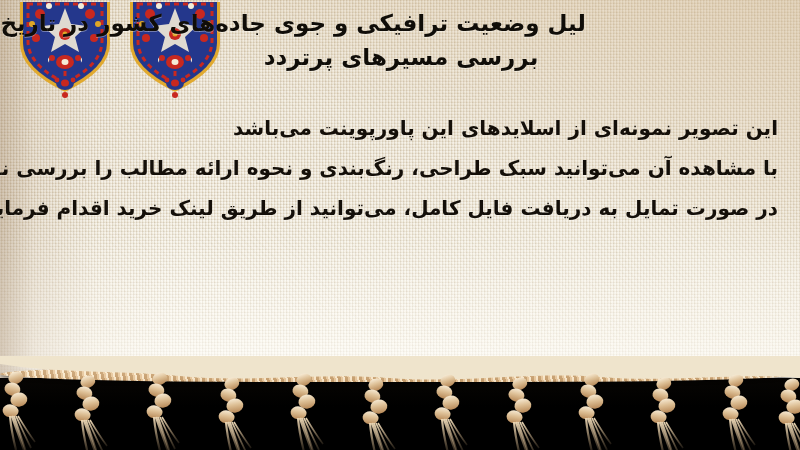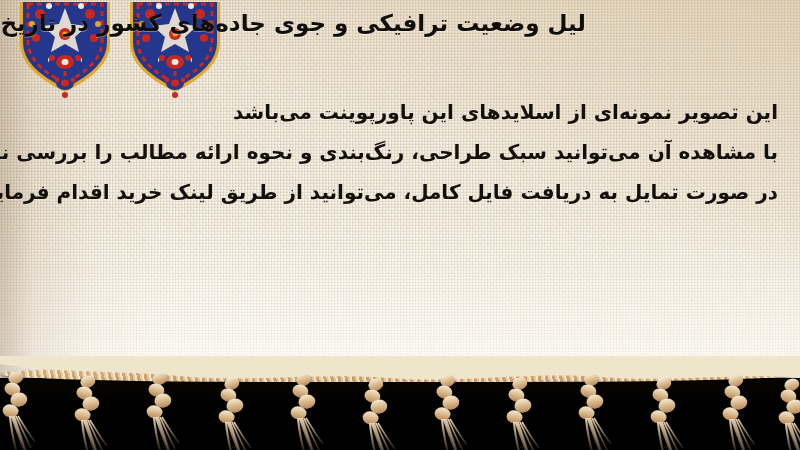--- a/index.html
+++ b/index.html
@@ -76,21 +76,21 @@
     letter-spacing: 0px;
     white-space: nowrap;
     text-shadow: 0 1px 0 rgba(255,252,244,0.35);
   }
   .title-line.l1 {
     margin-right: 200px;
   }
 
   .body-block {
     position: absolute;
-    top: 92px;
+    top: 108px;
     right: 22px;
     width: 756px;
     text-align: right;
     direction: rtl;
   }
   .body-line {
     color: #140f09;
     font-size: 20px;
     font-weight: bold;
     line-height: 40px;
@@ -195,20 +195,21 @@
         <use href="#medallion"></use>
       </g>
       <g transform="translate(175,62)">
         <use href="#pendant"></use>
       </g>
     </svg>
   </div>
 
   <div class="title-block">
     <div class="title-line l1">لیل وضعیت ترافیکی و جوی جاده‌های کشور در تاریخ ۹ آبان و</div>
+    <div class="title-line l2">بررسی مسیرهای پرتردد</div>
   </div>
 
   <div class="body-block">
     <div class="body-line indent1">این تصویر نمونه‌ای از اسلایدهای این پاورپوینت می‌باشد</div>
     <div class="body-line">با مشاهده آن می‌توانید سبک طراحی، رنگ‌بندی و نحوه ارائه مطالب را بررسی نمایید</div>
     <div class="body-line">در صورت تمایل به دریافت فایل کامل، می‌توانید از طریق لینک خرید اقدام فرمایید</div>
   </div>
 
   <div class="fringe-band">
     <div class="fringe-dark"></div>

